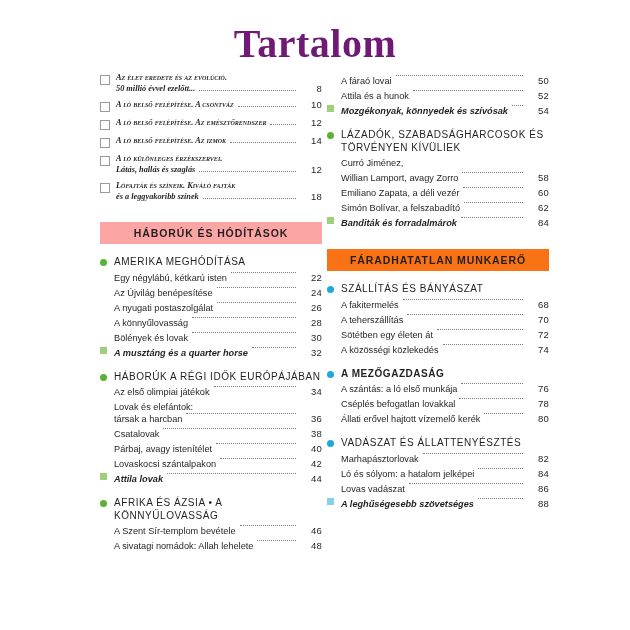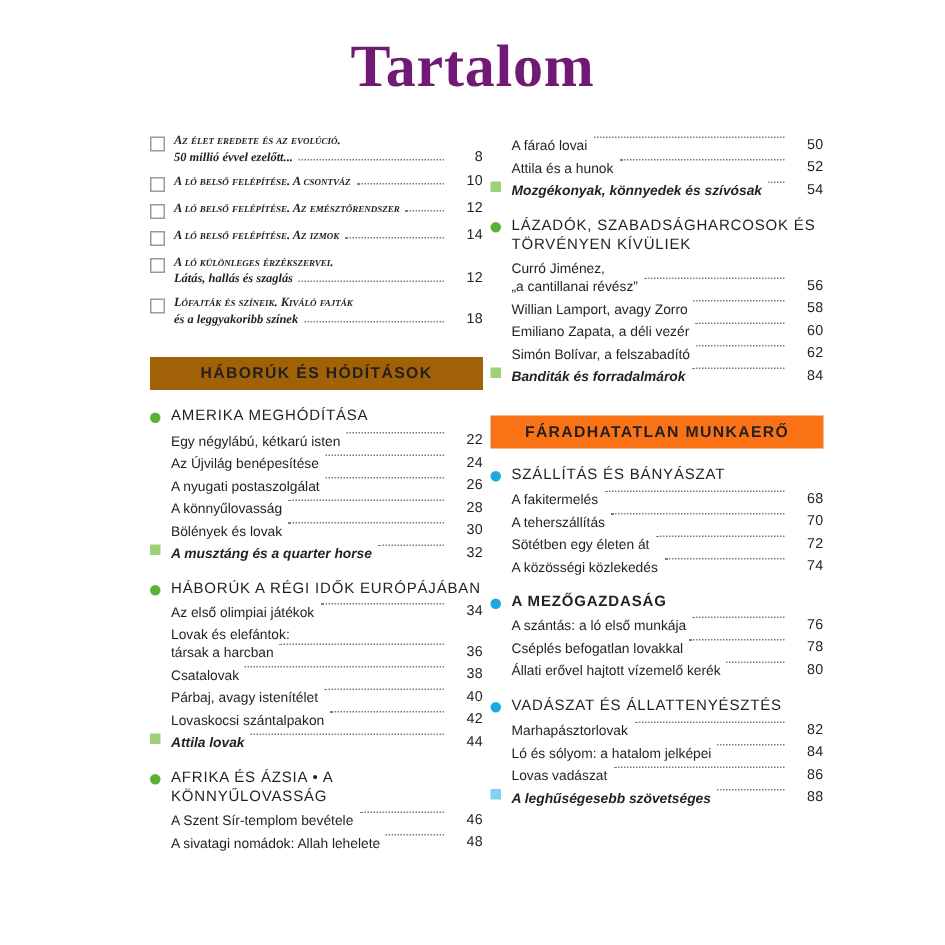--- a/index.html
+++ b/index.html
@@ -19,21 +19,21 @@
     text-align:center;
     letter-spacing:.5px;
     color:#701a75;
     margin:0;
     padding-top:24px;
     line-height:1;
   }
 
   .columns{
     position:absolute;
-    top:88px;left:0;right:0;
+    top:72px;left:0;right:0;
     display:flex;
     gap:0;
   }
   .col{width:315px;box-sizing:border-box;}
   .col-left{padding-left:100px;padding-right:-0px;}
   .col-right{padding-left:12px;}
   .col-left .inner{width:222px;}
   .col-right .inner{width:222px;}
 
   
@@ -88,21 +88,21 @@
     margin-top:20px;
     height:22px;
     display:flex;
     align-items:center;
     justify-content:center;
     font-size:10.5px;
     font-weight:700;
     letter-spacing:.9px;
     color:#231f20;
   }
-  .banner-green{background:#a16207;}
+  .banner-green{background:#fca5a5;}
   .banner-blue{background:#f97316;}
 
   
   .section{margin-top:12px;}
   .sec-head{
     display:flex;
     align-items:flex-start;
   }
   .sec-dot{
     flex:0 0 auto;
@@ -399,25 +399,20 @@
 
         <div id="right-pre-sections">
             <div class="section">
               <div class="sec-head">
                 <span class="sec-dot dot-green"></span>
                 <span class="sec-title">LÁZADÓK, SZABADSÁGHARCOSOK ÉS TÖRVÉNYEN KÍVÜLIEK</span>
               </div>
               <ul class="entries">
                 <li class="entry">
                   <div class="entry-text2">Curró Jiménez,</div>
-                  <div class="entry-row">
-                    <span class="entry-text">„a cantillanai révész”</span>
-                    <span class="leader"></span>
-                    <span class="pg">56</span>
-                  </div>
                 </li>
                 <li class="entry">
                   <div class="entry-row">
                     <span class="entry-text">Willian Lamport, avagy Zorro</span>
                     <span class="leader"></span>
                     <span class="pg">58</span>
                   </div>
                 </li>
                 <li class="entry">
                   <div class="entry-row">

